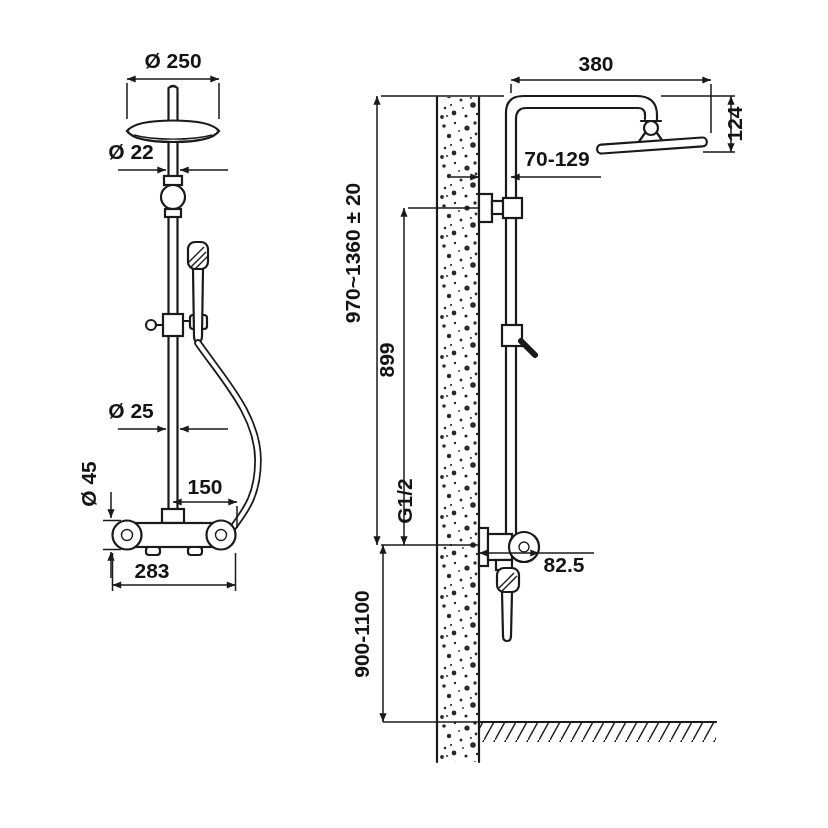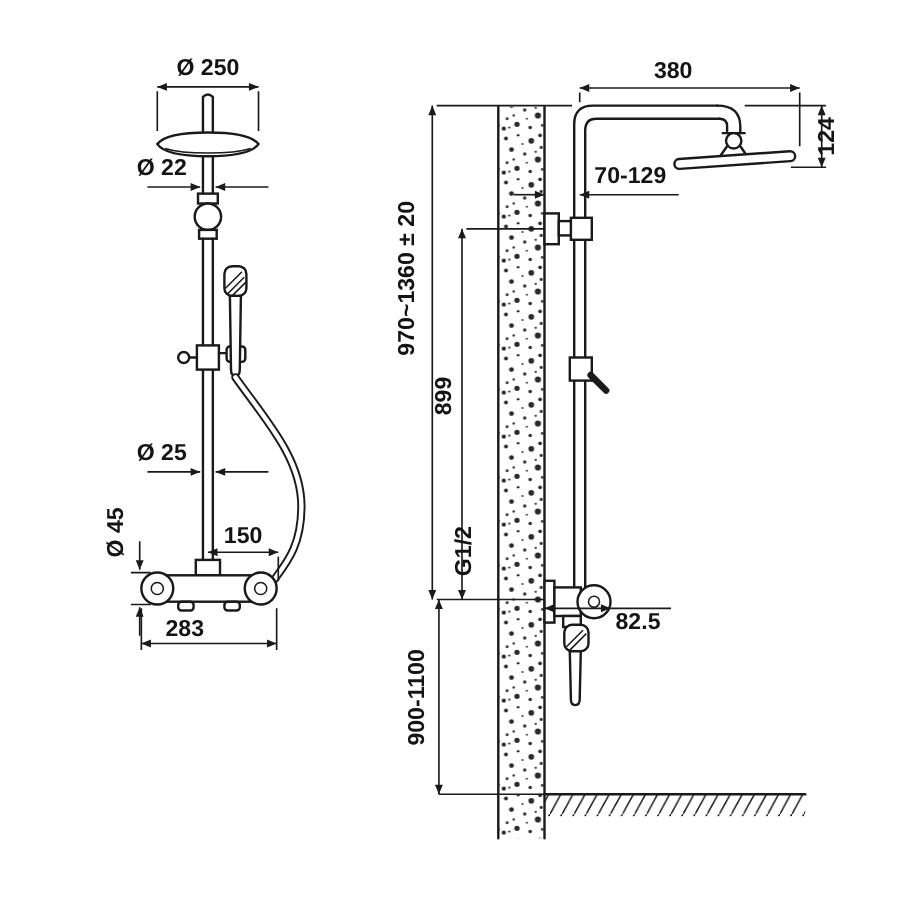--- a/index.html
+++ b/index.html
@@ -1,16 +1,16 @@
 <!DOCTYPE html>
 <html><head>
 <meta charset="utf-8">
 <style>
   html,body{margin:0;padding:0;background:#ffffff;}
-  .canvas{width:764px;height:828px;background:#ffffff;overflow:hidden;font-family:"Liberation Sans",sans-serif;margin-left:16px;}
+  .canvas{width:764px;height:828px;background:#ffffff;overflow:hidden;font-family:"Liberation Sans",sans-serif;}
   svg{display:block;}
   .obj{fill:none;stroke:#1a1a1a;stroke-width:2.2;stroke-linecap:round;stroke-linejoin:round;}
   .objf{fill:#ffffff;stroke:#1a1a1a;stroke-width:2.2;}
   .thin{fill:none;stroke:#1a1a1a;stroke-width:1.4;}
   .dim{fill:none;stroke:#1a1a1a;stroke-width:1.5;}
   .hoseOuter{fill:none;stroke:#1a1a1a;stroke-width:7.5;stroke-linecap:round;}
   .hoseInner{fill:none;stroke:#ffffff;stroke-width:4;stroke-linecap:round;}
   .lbl{font-family:"Liberation Sans",sans-serif;font-size:21px;font-weight:600;fill:#141414;}
 </style>
 </head>

